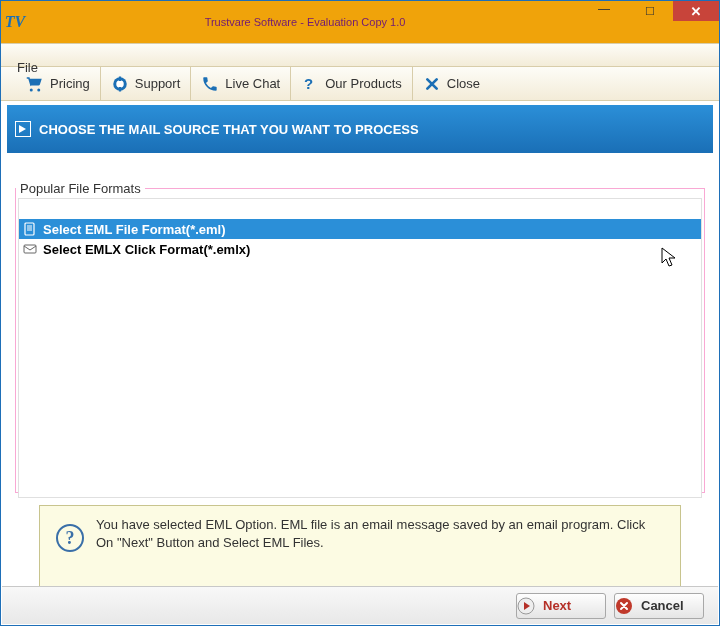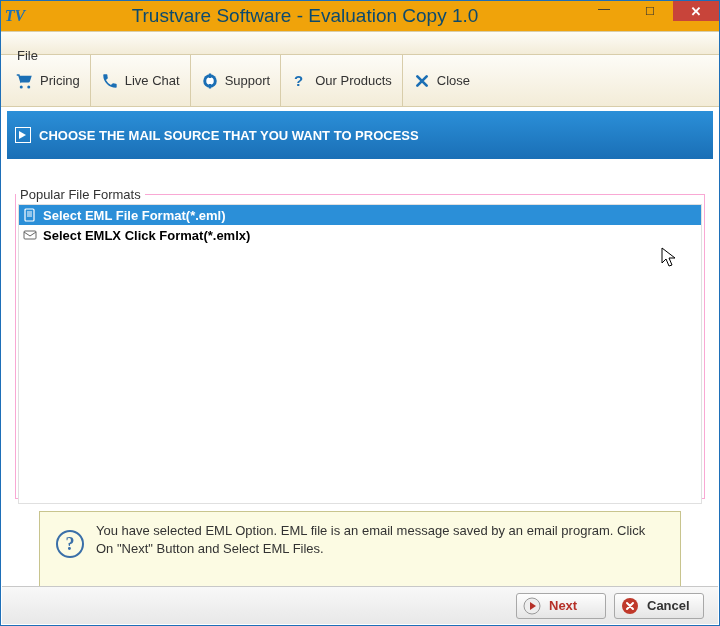--- a/index.html
+++ b/index.html
@@ -13,21 +13,21 @@
     overflow: hidden;
   }
   .window {
     width: 720px;
     height: 626px;
     background: #fff;
     border: 1px solid #1e6fb8;
   }
   
   .titlebar {
-    height: 30px;
+    height: 42px;
     background: #f0a30a;
     display: flex;
     align-items: stretch;
     position: relative;
   }
   .tb-logo {
     width: 28px;
     display: flex;
     align-items: center;
     justify-content: center;
@@ -36,22 +36,22 @@
     font-weight: bold;
     font-size: 16px;
     color: #1b6fb5;
     background: #f0a30a;
   }
   .tb-title {
     flex: 1;
     display: flex;
     align-items: center;
     justify-content: center;
-    color: #0c4a6e;
-    font-size: 19px;
+    color: #701a75;
+    font-size: 11px;
   }
   .tb-controls {
     display: flex;
   }
   .tb-btn {
     width: 46px;
     height: 20px;
     display: flex;
     align-items: center;
     justify-content: center;
@@ -81,26 +81,26 @@
     align-items: center;
     padding: 0 8px;
   }
   .menu-item {
     padding: 2px 8px;
     color: #333;
     margin-top: 24px;
   }
   
   .toolbar {
-    height: 52px;
+    height: 34px;
     background: linear-gradient(#fdfcf7, #f3ecd8);
     border-bottom: 1px solid #d8cdaa;
     display: flex;
     align-items: stretch;
-    padding-left: 5px;
+    padding-left: 15px;
   }
   .tool-btn {
     display: flex;
     align-items: center;
     gap: 6px;
     padding: 0 10px;
     border-right: 1px solid #d8cdaa;
     cursor: pointer;
   }
   .tool-btn:last-child { border-right: none; }
@@ -158,20 +158,21 @@
     align-items: center;
     gap: 6px;
     height: 20px;
     padding: 0 4px;
     font-weight: bold;
     font-size: 13px;
   }
   .row.selected {
     background: #2b8fd8;
     color: #fff;
+    margin-top: 20px;
   }
   .row-icon {
     width: 14px; height: 14px;
     display: flex; align-items: center; justify-content: center;
   }
   
   .info-wrap {
     padding: 12px 38px 0 38px;
   }
   .info-box {
@@ -220,21 +221,20 @@
   .fbtn {
     display: flex;
     align-items: center;
     gap: 8px;
     width: 90px;
     height: 26px;
     background: linear-gradient(#fefefe, #e5e5e5);
     border: 1px solid #a8a8a8;
     border-radius: 3px;
     justify-content: flex-start;
-    padding-left: 6px;
     font-weight: bold;
     cursor: pointer;
   }
   .fbtn.next { color: #b53028; }
   .fbtn.cancel { color: #333; font-weight: bold; }
   .fbtn-icon {
     width: 18px; height: 18px;
     display:flex; align-items:center; justify-content:center;
   }
   .cursor {
@@ -269,35 +269,35 @@
       <span class="tool-icon">
         <svg width="18" height="18" viewBox="0 0 24 24">
             <path fill="#1b6fb5" d="M7 18a2 2 0 1 0 2 2 2 2 0 0 0-2-2zm10 0a2 2 0 1 0 2 2 2 2 0 0 0-2-2zM7.2 14h9.4a2 2 0 0 0 1.9-1.4L21 5H5.2l-.5-2H1v2h2l3 10z"></path>
           </svg>
       </span>
       <span class="tool-label">Pricing</span>
     </div>
     <div class="tool-btn">
       <span class="tool-icon">
         <svg width="18" height="18" viewBox="0 0 24 24">
-            <path fill="#1b6fb5" d="M6.6 10.8a15 15 0 0 0 6.6 6.6l2.2-2.2a1 1 0 0 1 1-.25 11 11 0 0 0 3.5.55 1 1 0 0 1 1 1V20a1 1 0 0 1-1 1A17 17 0 0 1 3 4a1 1 0 0 1 1-1h3.5a1 1 0 0 1 1 1 11 11 0 0 0 .55 3.5 1 1 0 0 1-.25 1z"></path>
-          </svg>
-      </span>
-      <span class="tool-label">Live Chat</span>
-    </div>
-    <div class="tool-btn">
-      <span class="tool-icon">
-        <svg width="18" height="18" viewBox="0 0 24 24">
             <circle cx="12" cy="12" r="9" fill="#1b6fb5"></circle>
             <circle cx="12" cy="12" r="5" fill="#fff"></circle>
             <rect x="10.5" y="2" width="3" height="6" fill="#1b6fb5"></rect>
             <rect x="10.5" y="16" width="3" height="6" fill="#1b6fb5"></rect>
           </svg>
       </span>
       <span class="tool-label">Support</span>
+    </div>
+    <div class="tool-btn">
+      <span class="tool-icon">
+        <svg width="18" height="18" viewBox="0 0 24 24">
+            <path fill="#1b6fb5" d="M6.6 10.8a15 15 0 0 0 6.6 6.6l2.2-2.2a1 1 0 0 1 1-.25 11 11 0 0 0 3.5.55 1 1 0 0 1 1 1V20a1 1 0 0 1-1 1A17 17 0 0 1 3 4a1 1 0 0 1 1-1h3.5a1 1 0 0 1 1 1 11 11 0 0 0 .55 3.5 1 1 0 0 1-.25 1z"></path>
+          </svg>
+      </span>
+      <span class="tool-label">Live Chat</span>
     </div>
     <div class="tool-btn">
       <span class="tool-icon">
         <svg width="18" height="18" viewBox="0 0 24 24">
             <text x="4" y="19" font-size="20" font-weight="bold" fill="#1b6fb5">?</text>
           </svg>
       </span>
       <span class="tool-label">Our Products</span>
     </div>
     <div class="tool-btn">

